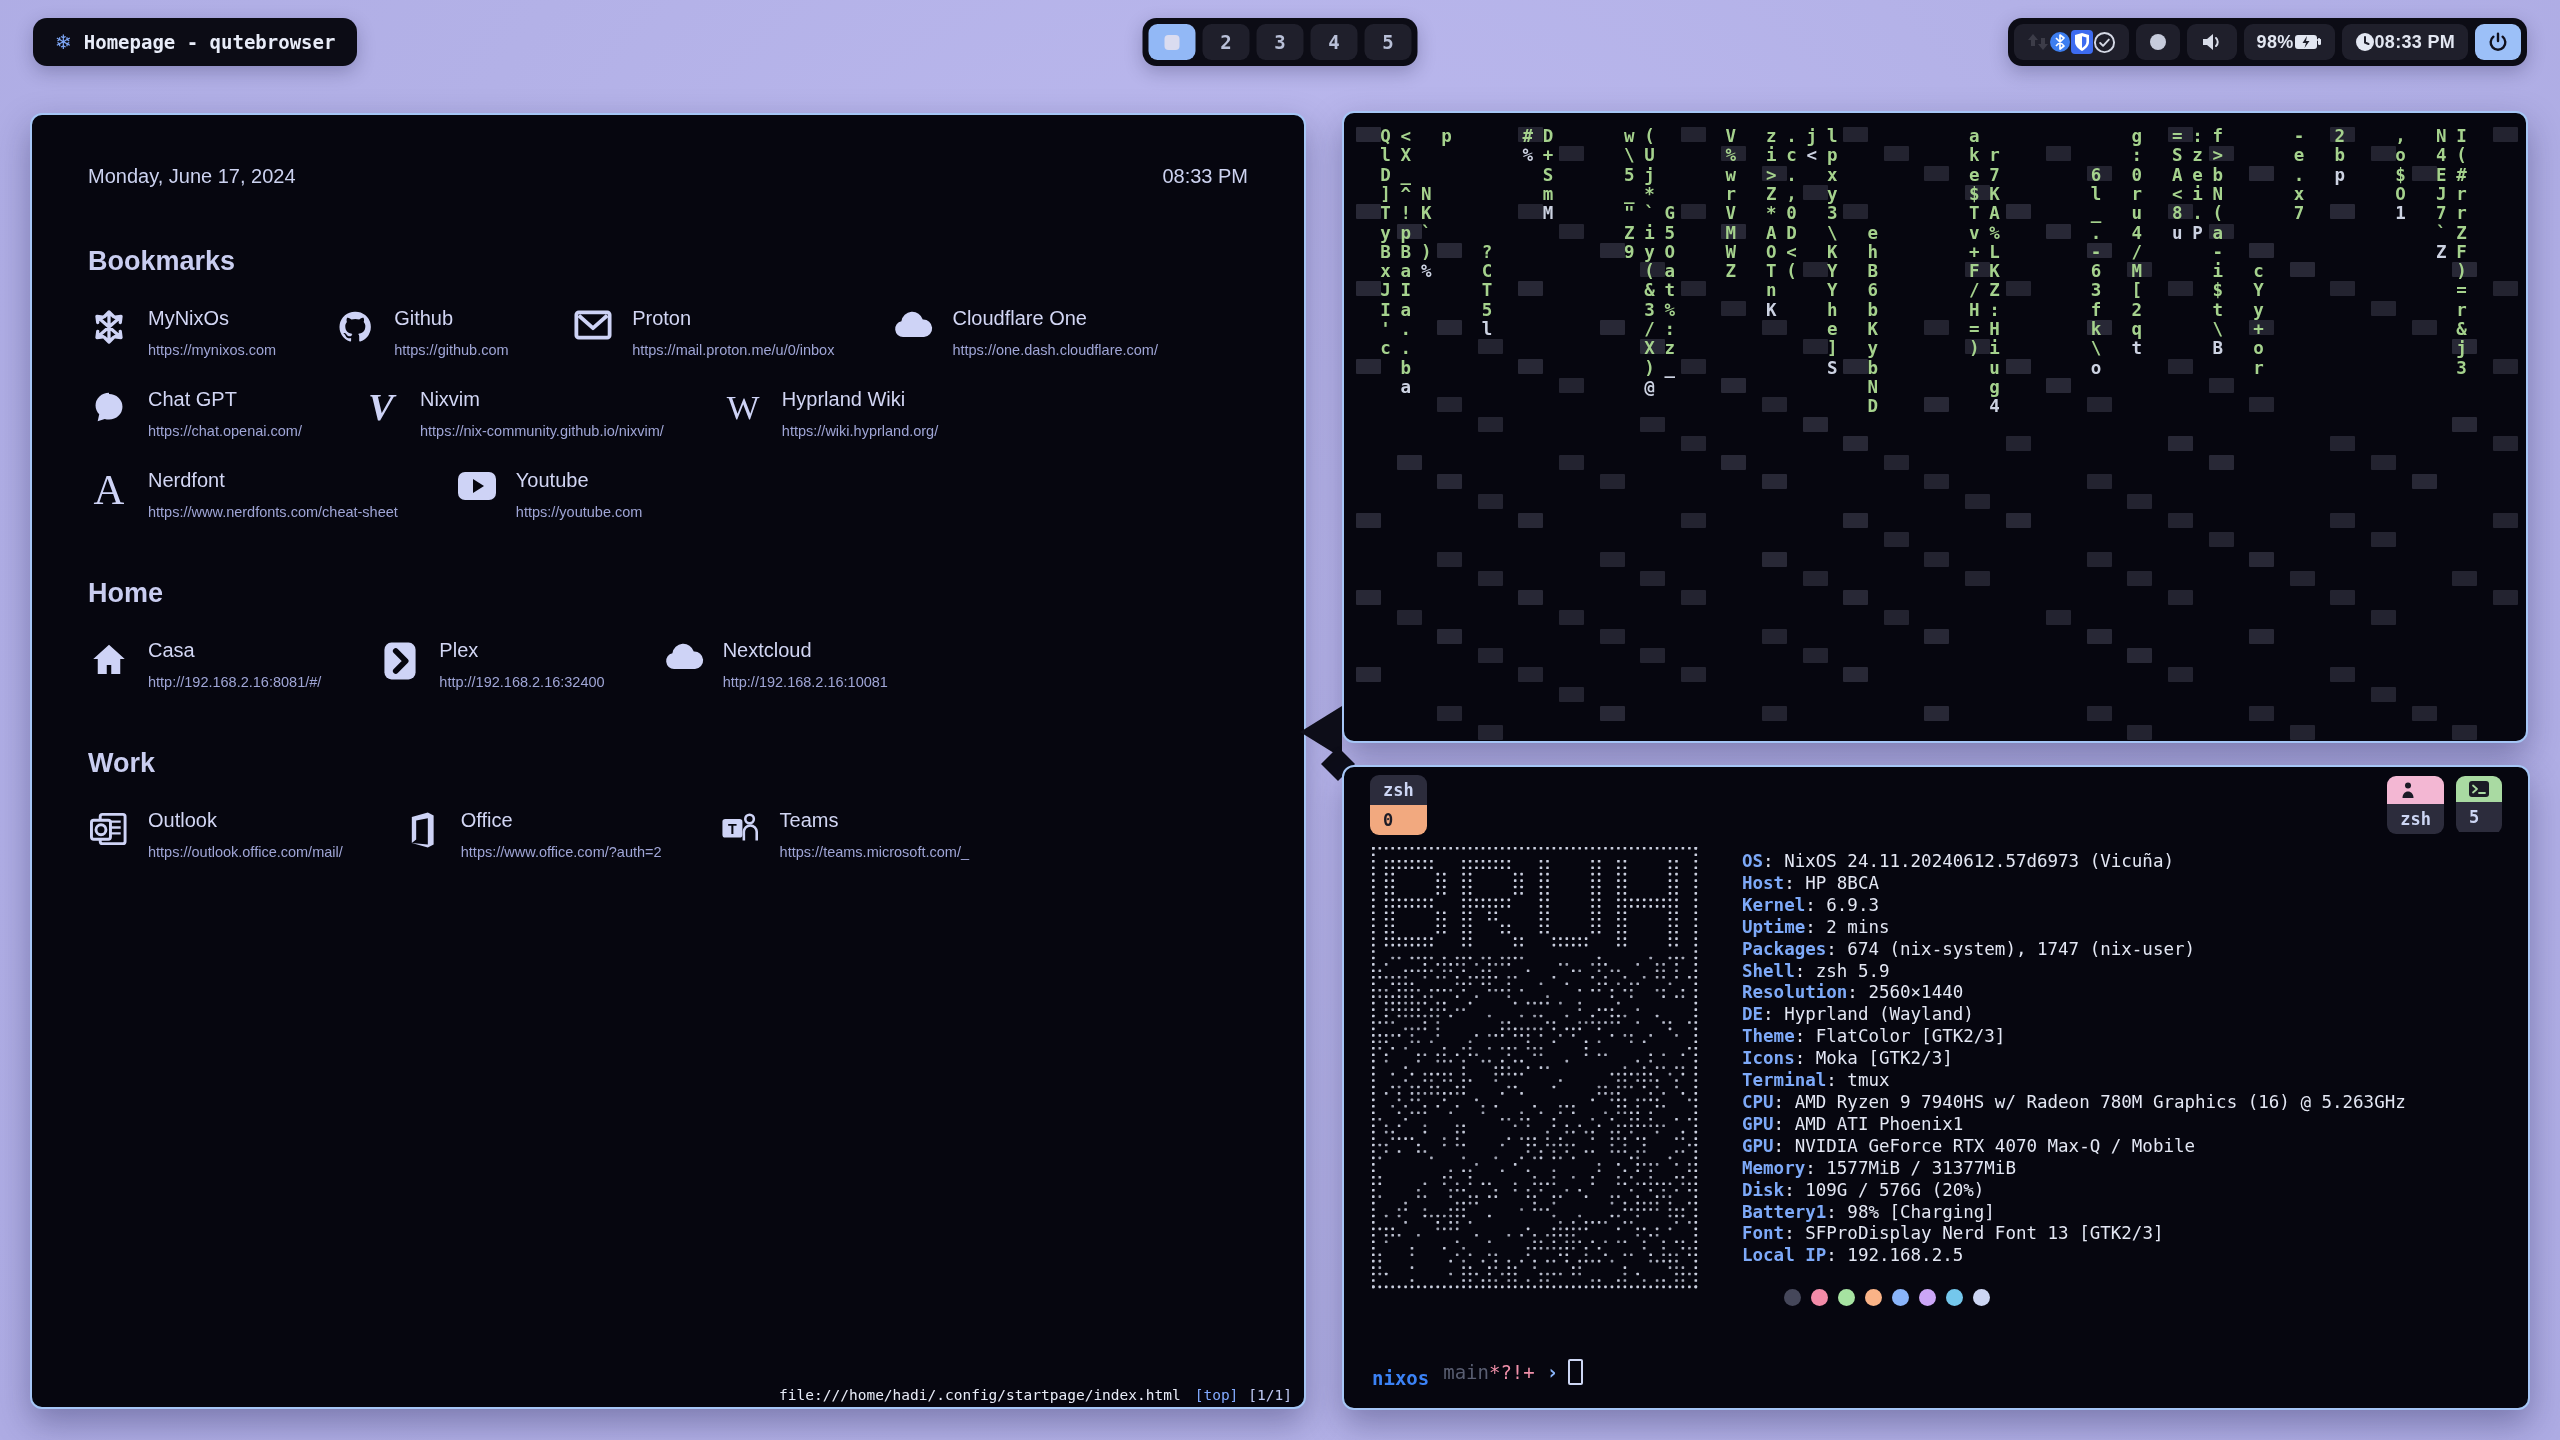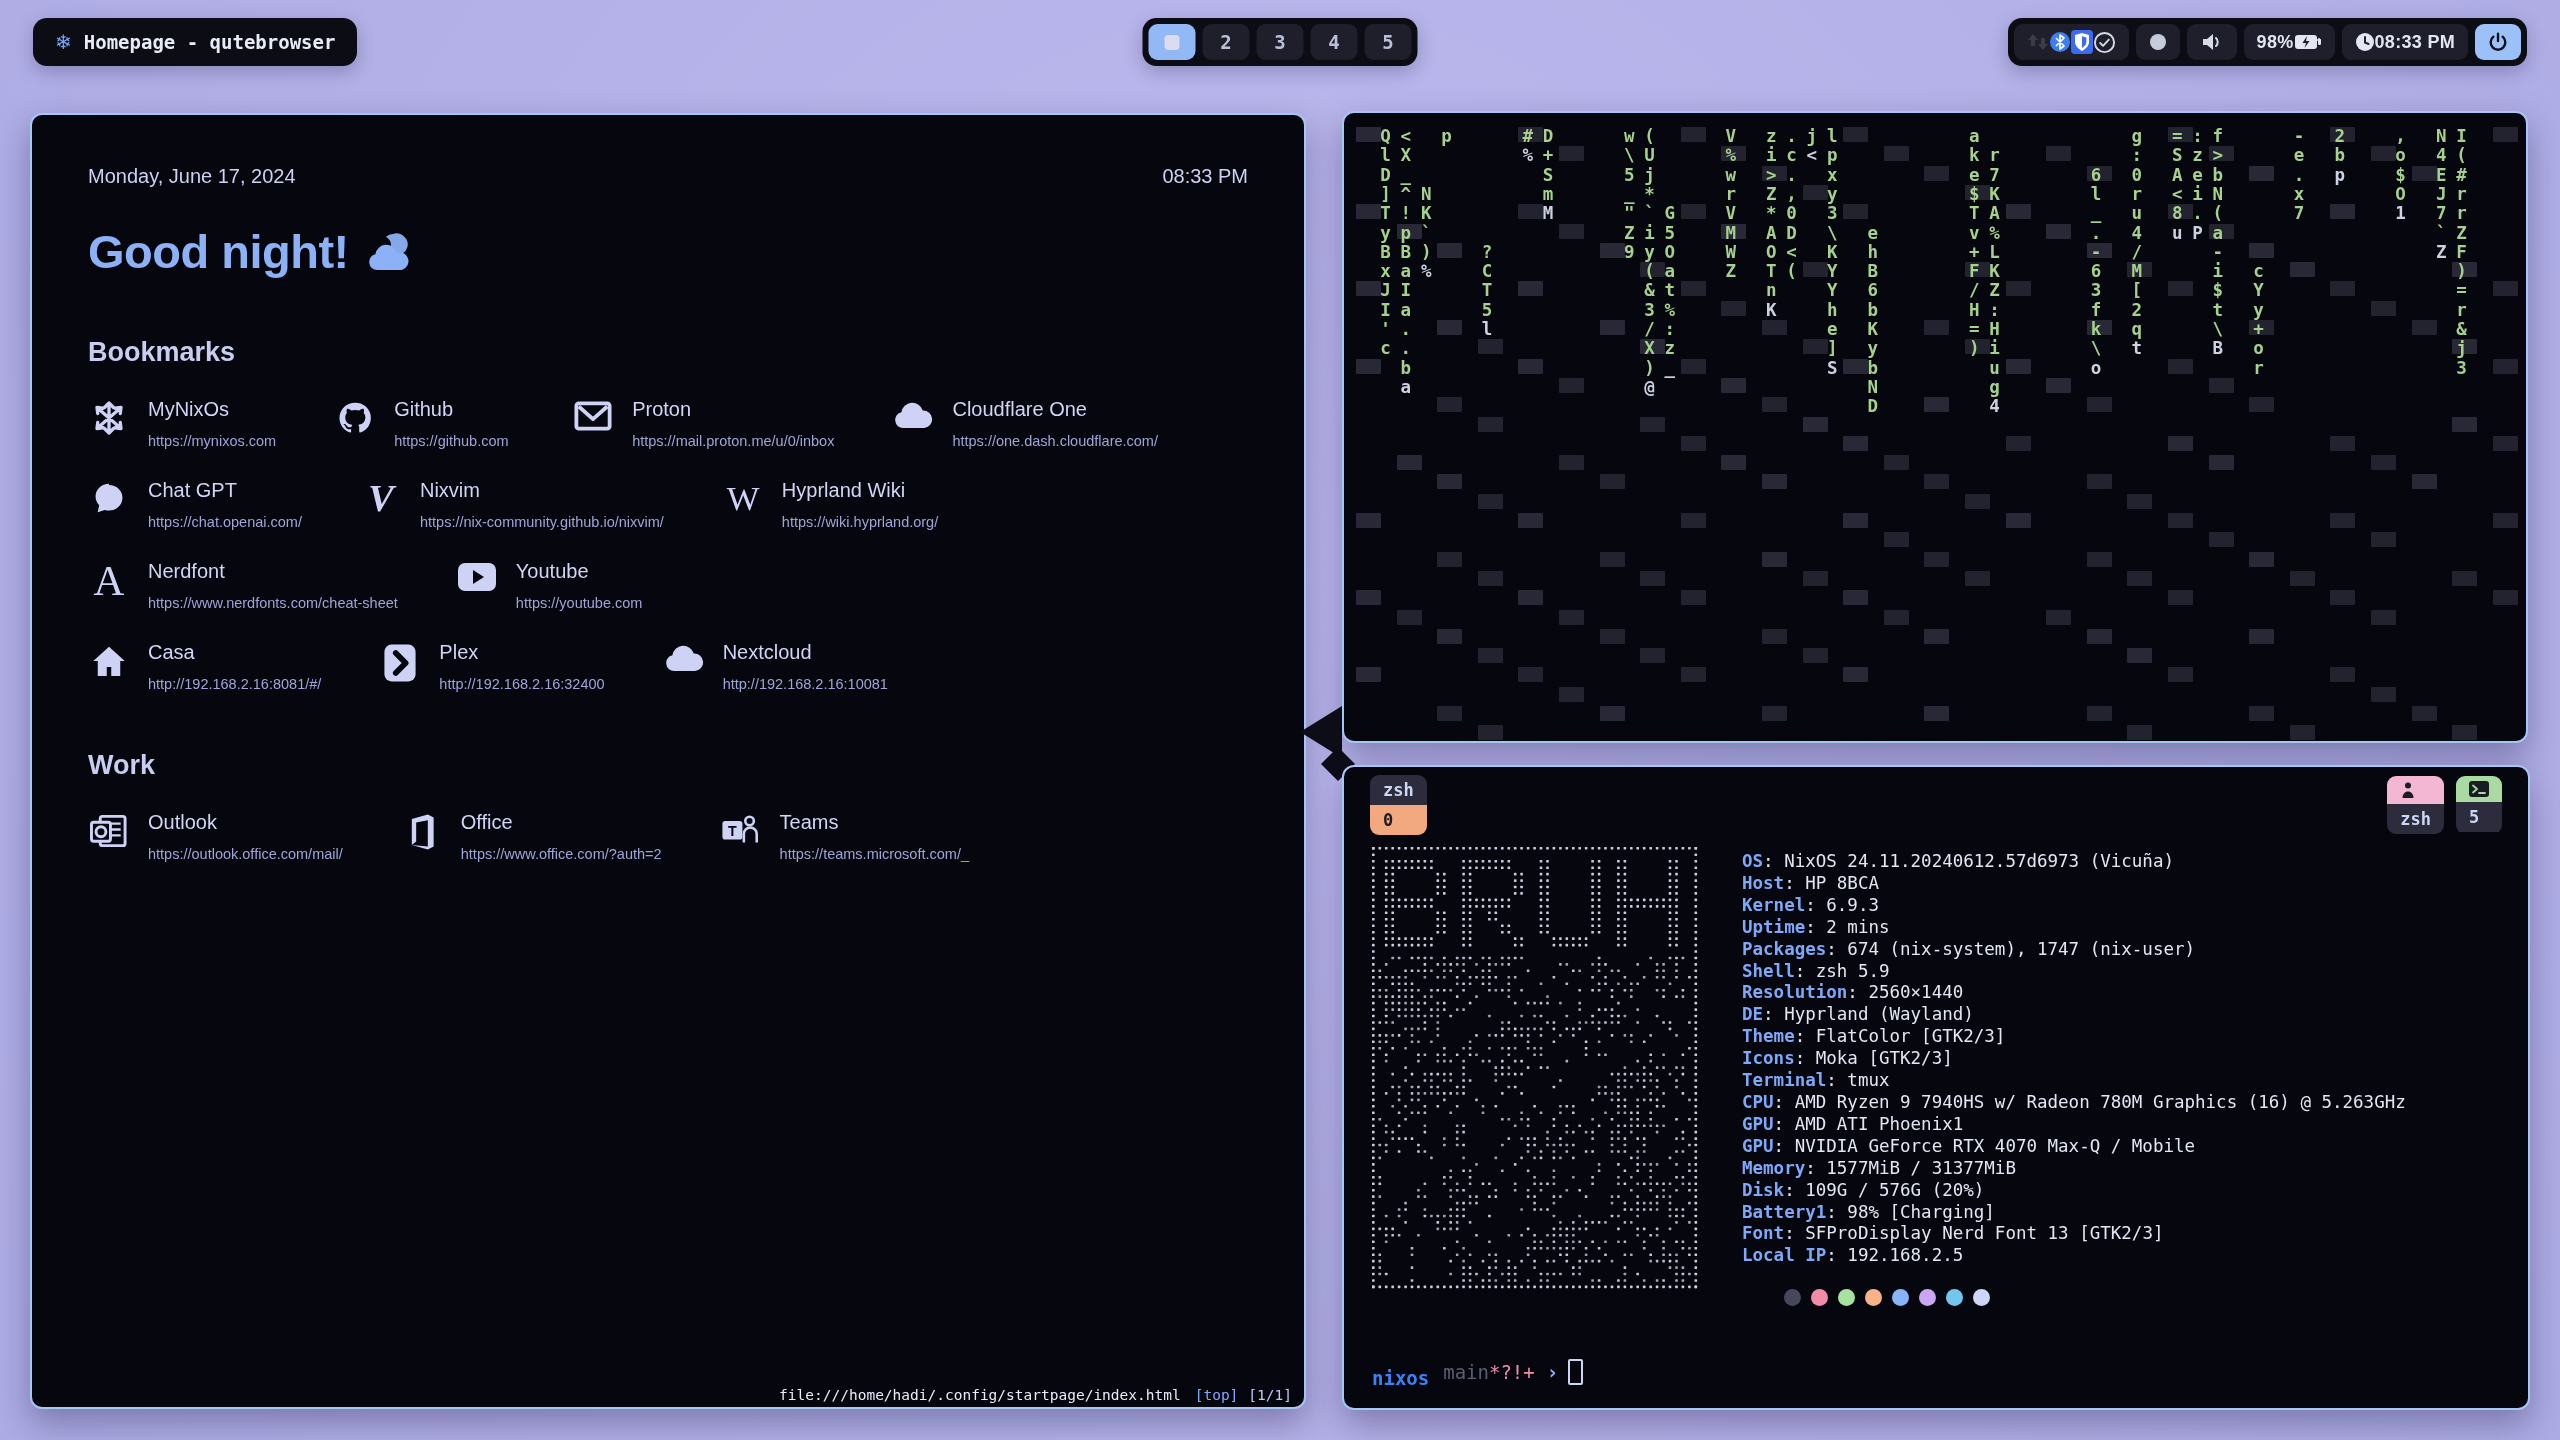--- a/index.html
+++ b/index.html
@@ -187,29 +187,20 @@
       </div>
     </div>
 </div>
 
 <div class="window" id="qute">
   <div class="page">
     <div class="hdr-row">
       <span>Monday, June 17, 2024</span>
       <span>08:33 PM</span>
     </div>
-    <div class="greeting">
-      <span>Good night!</span>
-      <span class="ico">
-        <svg width="52" height="40" viewBox="0 0 52 40">
-          <path fill="#8cb1f6" d="M30 2a11 11 0 0 0-7.2 2.7 9 9 0 0 1 2.4 14.6A11 11 0 1 0 30 2z" opacity=".95"></path>
-          <path fill="#8cb1f6" d="M14 38a8 8 0 0 1-1.6-15.8 11 11 0 0 1 21.4-1.6A9 9 0 0 1 39 38H14z"></path>
-        </svg>
-      </span>
-    </div>
     <div id="sections">
         <div class="section-title">Bookmarks</div>
         <div class="bm-row">
           <div class="bm-item">
             <div class="bm-ico">
               <span class="ico">
                 <svg width="36" height="36" viewBox="0 0 24 24">
                   <g stroke="currentColor" stroke-width="2.2" stroke-linecap="round">
                     <path d="M12 2v20M4 5l16 14M20 5L4 19M12 2l-3 3M12 2l3 3M12 22l-3-3M12 22l3-3M4 5l4 .5M4 5l.5 4M20 19l-4-.5M20 19l-.5-4M20 5l-4 .5M20 5l-.5 4M4 19l4-.5M4 19l.5-4"></path>
                   </g>
@@ -325,20 +316,21 @@
                   <path d="M16 8l11 7-11 7z" fill="#06060f"></path>
                 </svg>
               </span>
             </div>
             <div>
               <div class="bm-name">Youtube</div>
               <div class="bm-url">https://youtube.com</div>
             </div>
           </div>
         </div>
+        <div class="section-title">Home</div>
         <div class="bm-row">
           <div class="bm-item">
             <div class="bm-ico">
               <span class="ico">
                 <svg width="38" height="36" viewBox="0 0 24 24">
                   <path fill="currentColor" d="M12 2.5L1.5 12h3v10h6v-6h3v6h6V12h3z"></path>
                 </svg>
               </span>
             </div>
             <div>

